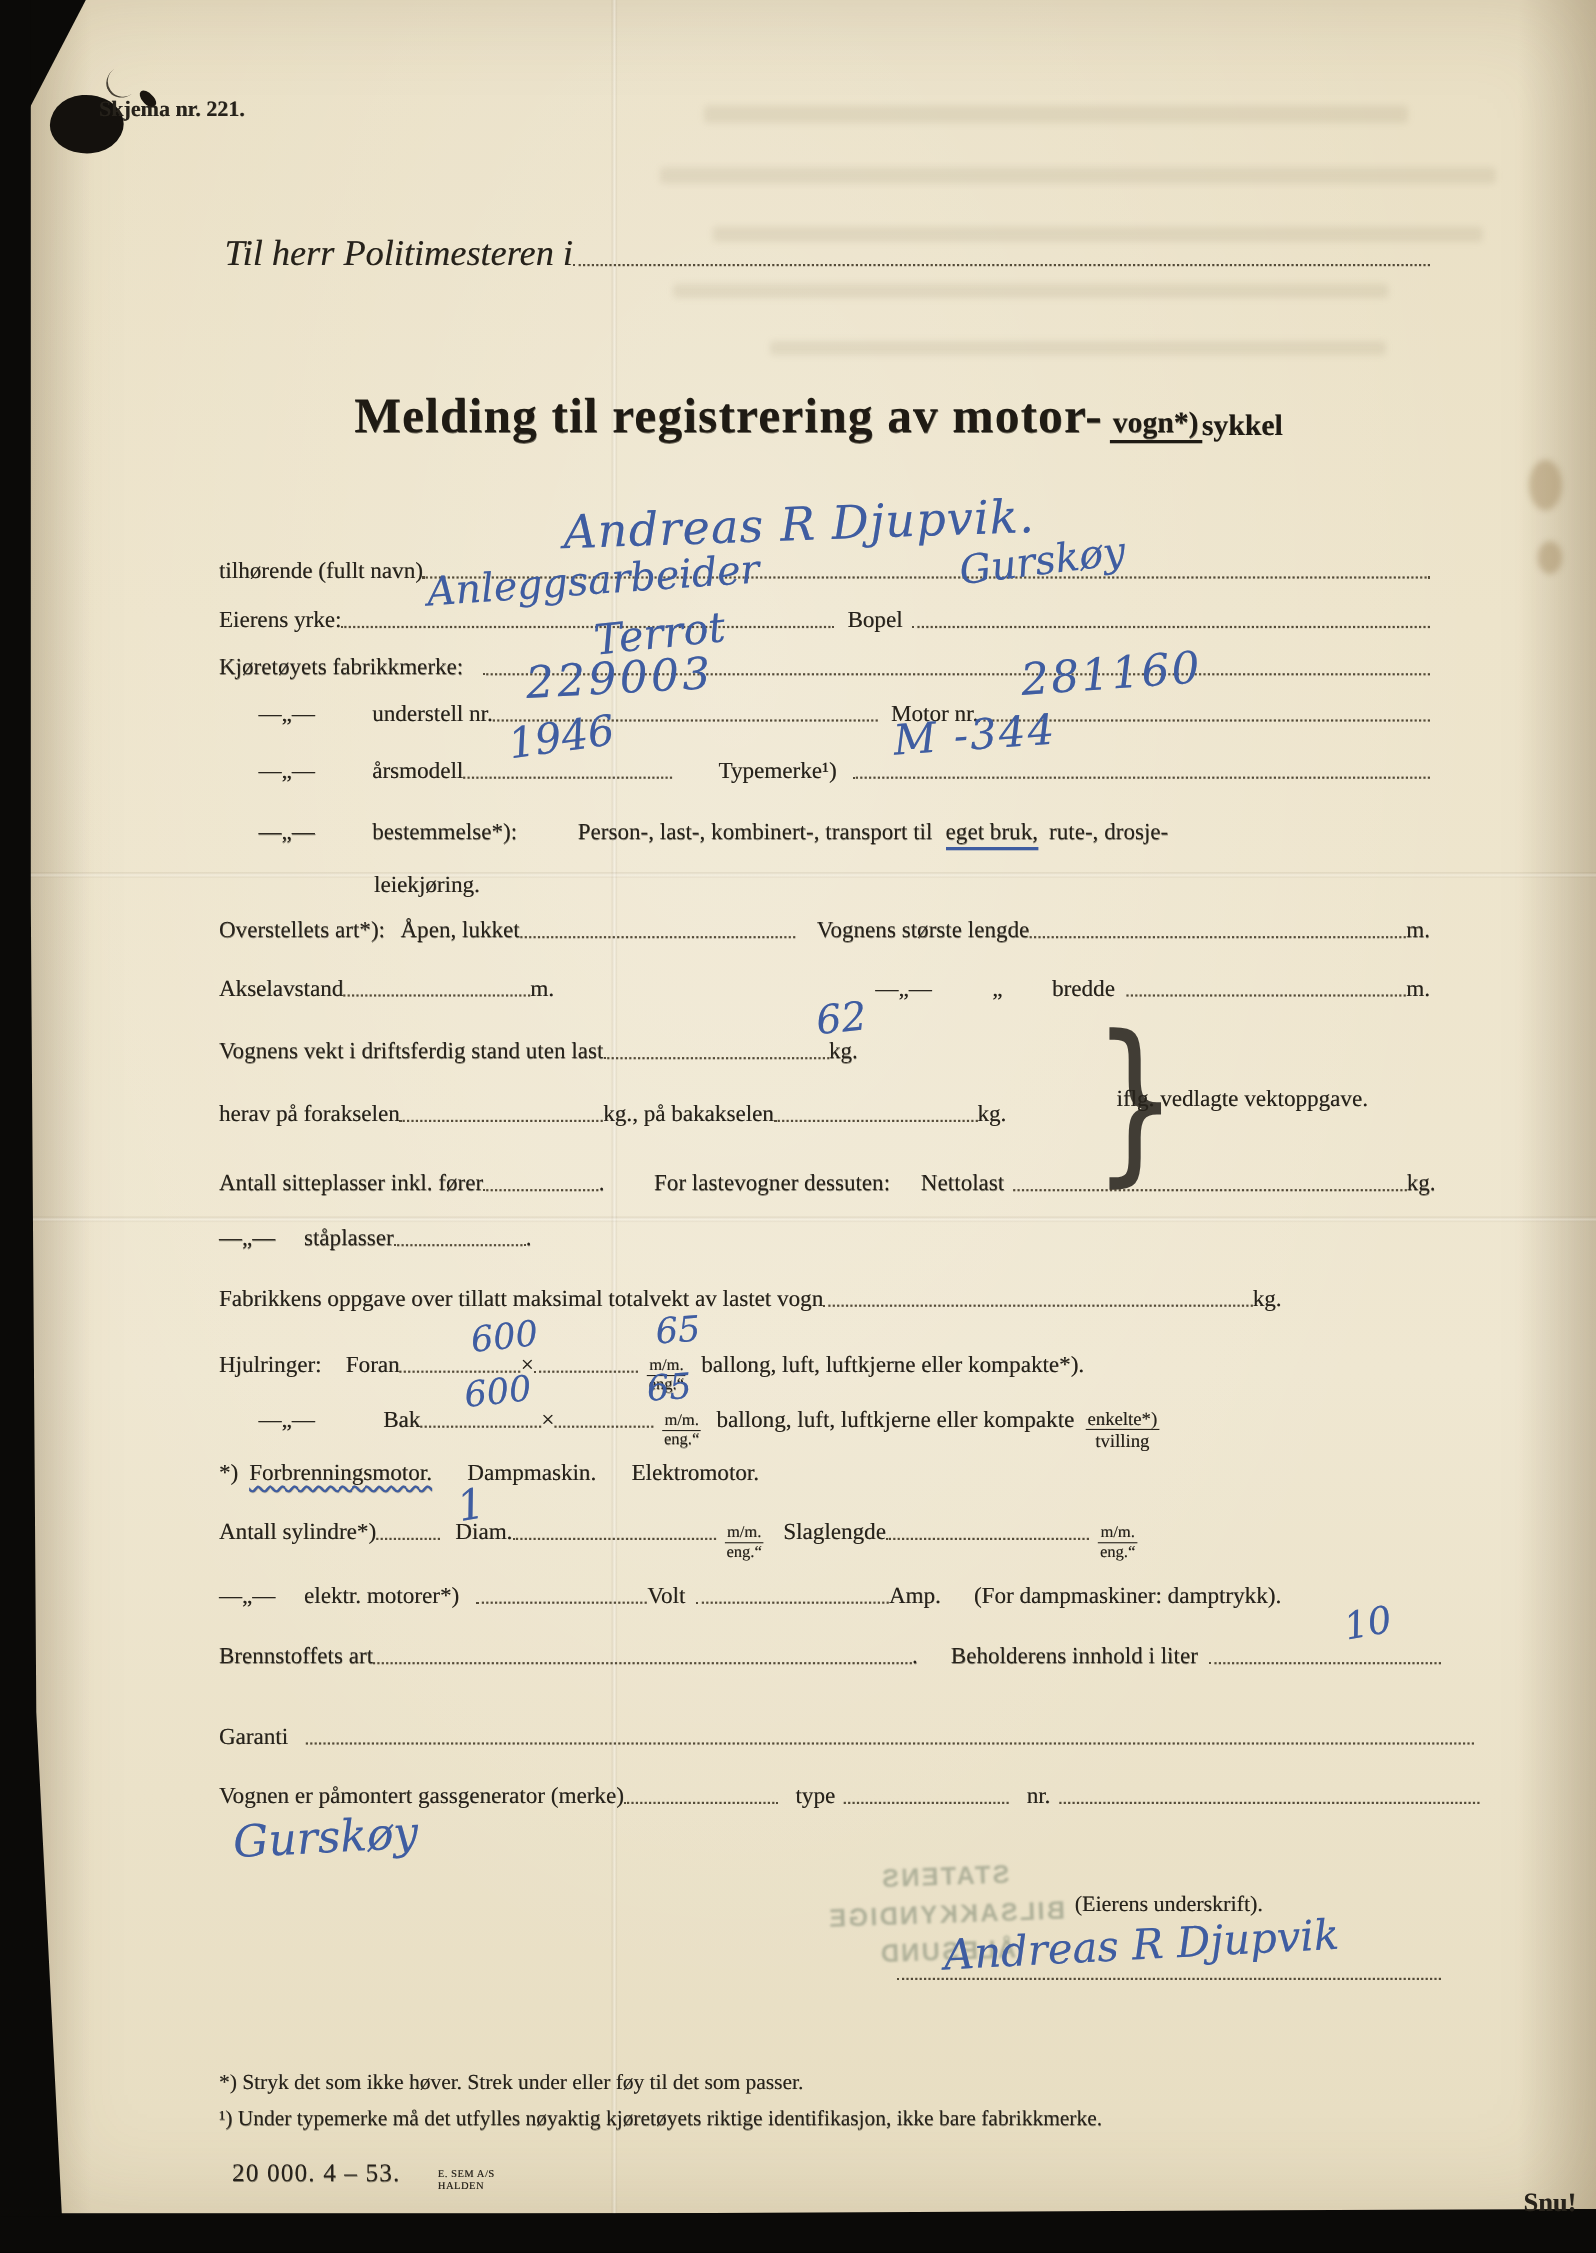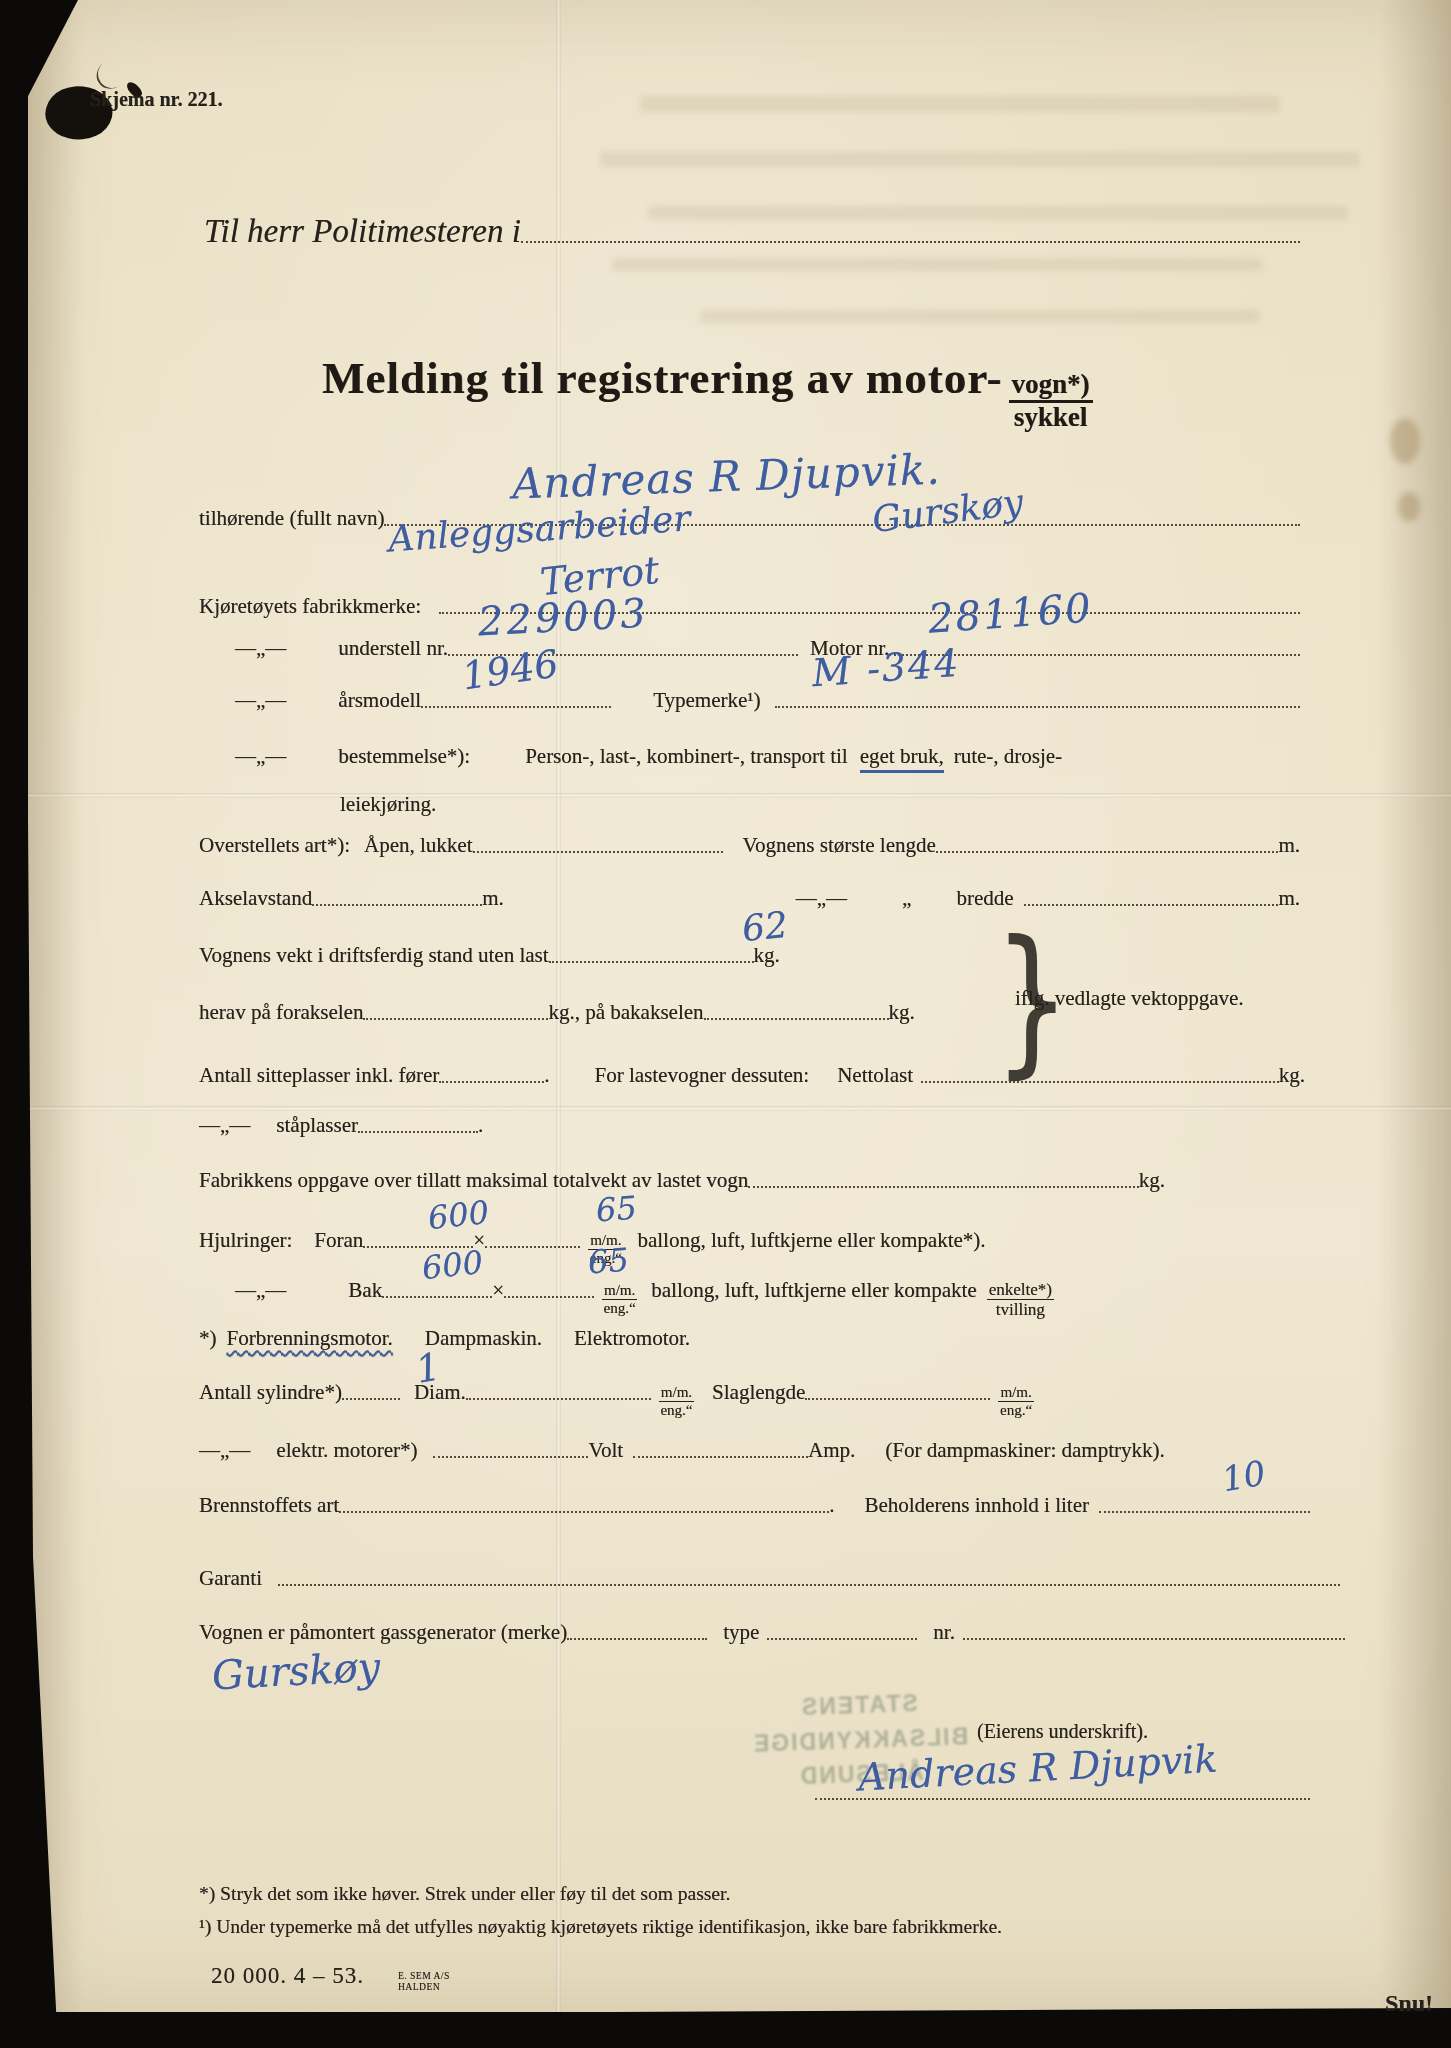--- a/index.html
+++ b/index.html
@@ -34,21 +34,21 @@
   .row{position:absolute;display:flex;align-items:baseline;font-size:21px;line-height:1.2;
        color:#26221b;white-space:nowrap;text-shadow:.3px .3px 0 rgba(38,33,24,.5);}
   .dot{height:4px;border-bottom:2.2px dotted rgba(66,58,40,.9);transform:translateY(1px);}
   .grow{flex:1 1 auto;}
   .fr{display:inline-flex;flex-direction:column;align-items:center;font-size:15px;line-height:1.12;
       transform:translateY(-2px);}
   .fr .ft{border-bottom:1.6px solid #26221b;padding:0 2px;}
   .titlewrap{position:absolute;left:322px;top:352px;display:flex;align-items:baseline;
       color:#1f1b14;text-shadow:.4px .4px 0 rgba(30,26,18,.6);}
   .titlemain{font-weight:bold;font-size:45px;letter-spacing:1px;}
-  .titlefr{display:inline-flex;flex-direction:column;align-items:center;font-weight:bold;font-size:27px;
+  .titlefr{display:inline-flex;flex-direction:row;align-items:center;font-weight:bold;font-size:27px;
       line-height:1.1;margin-left:6px;}
   .titlefr .ft{border-bottom:3px solid #1f1b14;padding:0 3px;}
   .hw{position:absolute;font-family:"DejaVu Serif",serif;font-style:italic;color:#3f5da1;
       white-space:nowrap;text-shadow:0 0 .6px rgba(63,93,161,.45);}
   .ublue{border-bottom:3px solid #3f5da1;padding-bottom:1px;}
   .uwavy{text-decoration:underline;text-decoration-style:wavy;text-decoration-color:#3f5da1;
       text-decoration-thickness:2px;text-underline-offset:5px;}
   .brace{position:absolute;left:985px;top:920px;font-family:"DejaVu Sans",sans-serif;font-size:148px;
       line-height:160px;color:#2a2620;transform:scale(.82,1.08);opacity:.88;}
   .stamp{position:absolute;left:690px;top:1688px;width:340px;text-align:center;
@@ -98,20 +98,26 @@
       <span class="ft">vogn*)</span>
       <span>sykkel</span>
     </span>
   </div>
 
   <div class="row" style="top:506px;left:199px;width:1101px;">
     <span>tilhørende (fullt navn)</span>
     <span class="dot grow"></span>
   </div>
 
+  <div class="row" style="top:551px;left:199px;width:1101px;">
+    <span>Eierens yrke:</span>
+    <span class="dot" style="width:448px;"></span>
+    <span style="margin-left:12px;">Bopel</span>
+    <span class="dot grow" style="margin-left:8px;"></span>
+  </div>
 
   <div class="row" style="top:594px;left:199px;width:1101px;">
     <span>Kjøretøyets fabrikkmerke:</span>
     <span class="dot grow" style="margin-left:18px;"></span>
   </div>
 
   <div class="row" style="top:636px;left:235px;width:1065px;">
     <span>—„—</span>
     <span style="margin-left:52px;">understell nr.</span>
     <span class="dot" style="width:350px;"></span>

